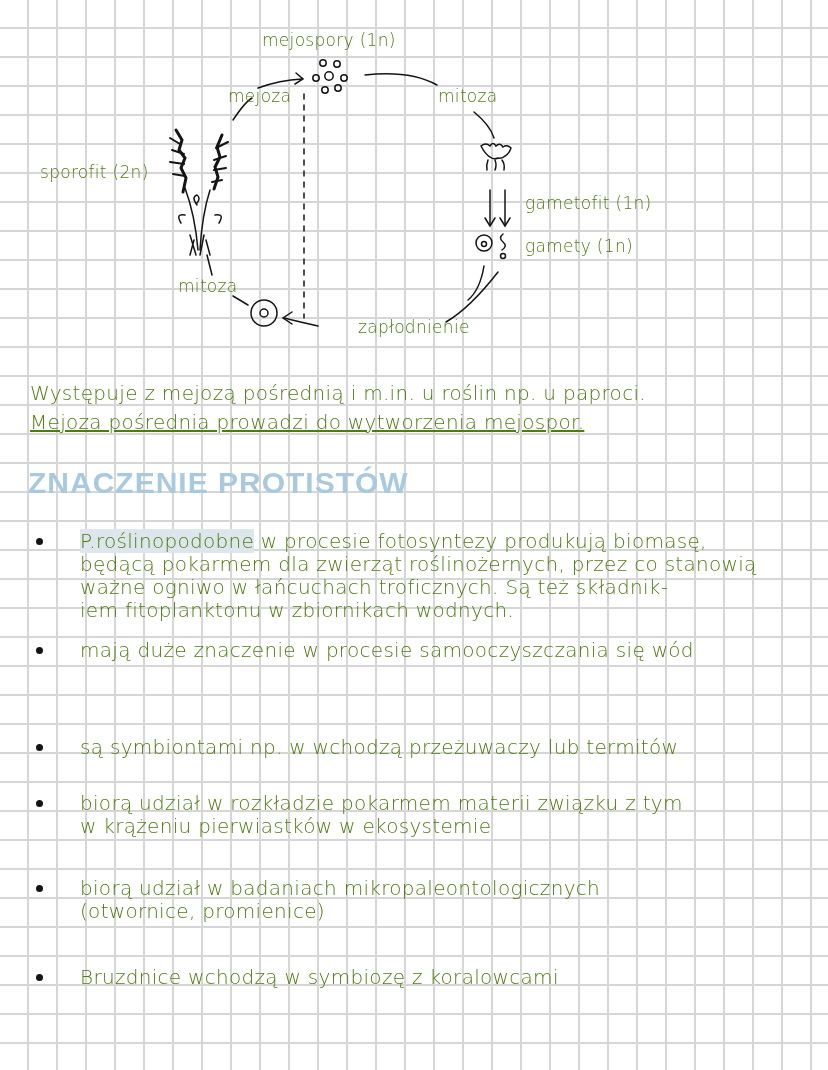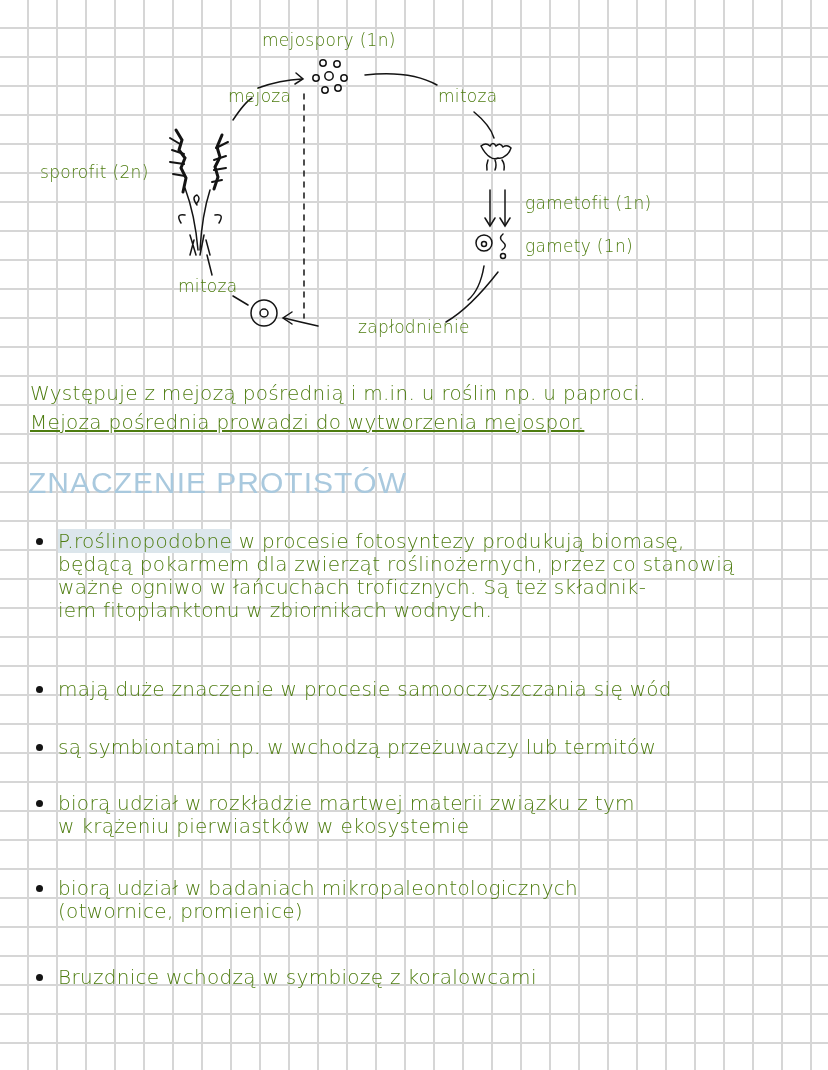--- a/index.html
+++ b/index.html
@@ -14,29 +14,29 @@
       font-family: "DejaVu Sans", sans-serif;
       color: #161616;
     }
     .hand { font-family: "DejaVu Sans", sans-serif; font-weight: 300; letter-spacing: 0.3px; color: #4d7c0f; }
     .abs { position: absolute; white-space: nowrap; }
     svg.diagram { position: absolute; left: 0; top: 0; }
     .lbl { font-size: 17px; }
     .para { left: 30px; font-size: 20px; line-height: 19px; }
     .heading {
       position: absolute; left: 28px; top: 466px;
-      font-size: 30px; font-weight: normal; color: #a9c9de; letter-spacing: 1px;
+      font-size: 30px; font-weight: bold; color: #a9c9de; letter-spacing: 1px;
       font-family: "Liberation Sans", sans-serif;
     }
     ul.bullets { list-style: none; margin: 0; padding: 0; }
     .bullet { position: absolute; left: 36px; font-size: 20px; line-height: 23px; }
     .bullet .dot {
       position: absolute; left: 0; top: 8px; width: 7px; height: 7px; border-radius: 50%; background: #141414;
     }
-    .bullet .txt { display: block; margin-left: 22px; white-space: pre-line; }
+    .bullet .txt { display: block; white-space: pre-line; padding-left: 44px; }
     .hl { background: #dce6ec; }
   </style>
 </head>
 <body>
 
 <svg class="diagram" width="828" height="360" viewBox="0 0 828 360">
   <g fill="none" stroke="#141414" stroke-width="1.5" stroke-linecap="round">
 
     <g>
       <circle cx="323" cy="63" r="3.2"></circle>
@@ -120,31 +120,31 @@
 <div class="heading">ZNACZENIE PROTISTÓW</div>
 
 <ul class="bullets">
   <li class="bullet hand" style="top:530px;">
     <span class="dot"></span>
     <span class="txt"><span class="hl">P.roślinopodobne</span><span> w procesie fotosyntezy produkują biomasę,
 będącą pokarmem dla zwierząt roślinożernych, przez co stanowią
 ważne ogniwo w łańcuchach troficznych. Są też składnik-
 iem fitoplanktonu w zbiornikach wodnych.</span></span>
   </li>
-  <li class="bullet hand" style="top:678px;">
+  <li class="bullet hand" style="top:639px;">
     <span class="dot"></span>
     <span class="txt">mają duże znaczenie w procesie samooczyszczania się wód</span>
   </li>
   <li class="bullet hand" style="top:736px;">
     <span class="dot"></span>
     <span class="txt">są symbiontami np. w wchodzą przeżuwaczy lub termitów</span>
   </li>
   <li class="bullet hand" style="top:792px;">
     <span class="dot"></span>
-    <span class="txt">biorą udział w rozkładzie martwej materii związku z tym
+    <span class="txt">biorą udział w rozkładzie pokarmem materii związku z tym
 w krążeniu pierwiastków w ekosystemie</span>
   </li>
   <li class="bullet hand" style="top:877px;">
     <span class="dot"></span>
     <span class="txt">biorą udział w badaniach mikropaleontologicznych
 (otwornice, promienice)</span>
   </li>
   <li class="bullet hand" style="top:966px;">
     <span class="dot"></span>
     <span class="txt">Bruzdnice wchodzą w symbiozę z koralowcami</span>

